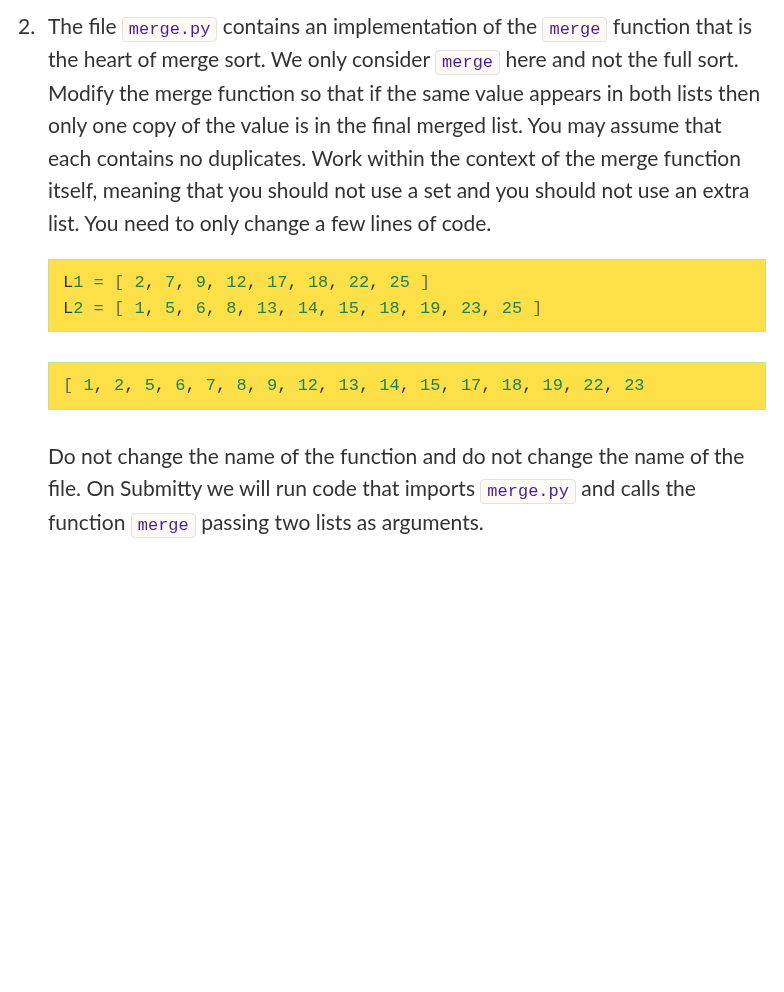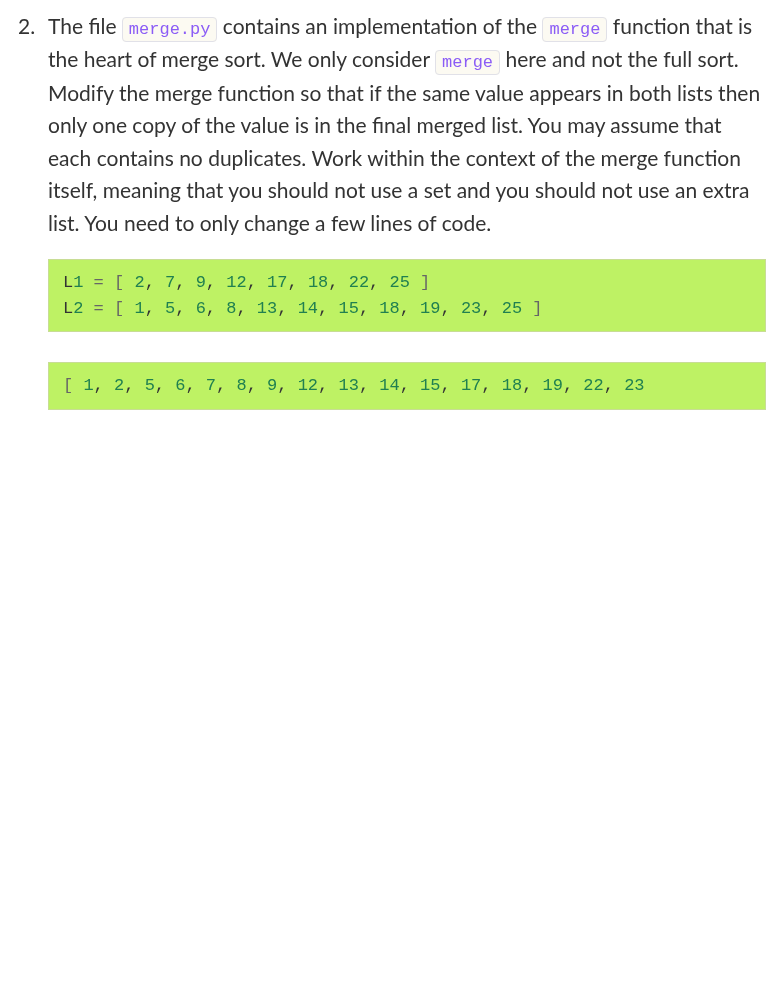--- a/index.html
+++ b/index.html
@@ -28,32 +28,32 @@
     }
     .list-content {
       flex: 1;
     }
     .paragraph {
       margin-bottom: 20px;
     }
     code.inline {
       font-family: 'SFMono-Regular', Consolas, 'Courier New', monospace;
       font-size: 17px;
-      color: #8b5cf6;
+      color: #4c1d95;
       background-color: #fcfaf2;
       border: 1px solid #e1e1e8;
       border-radius: 4px;
       padding: 2px 6px;
       white-space: nowrap;
     }
     pre.code-block {
       font-family: 'SFMono-Regular', Consolas, 'Courier New', monospace;
       font-size: 17px;
       line-height: 1.5;
-      background-color: #bef264;
+      background-color: #fde047;
       border: 1px solid #c8dd95;
       border-top: 1px solid #c8dd95;
       border-bottom: 1px solid #c8dd95;
       padding: 10px 14px;
       margin-bottom: 30px;
       color: #333333;
       overflow-x: hidden;
       white-space: pre;
     }
     .kw-num {
@@ -72,15 +72,16 @@
 
     <p class="paragraph">The file <code class="inline">merge.py</code> contains an implementation of the <code class="inline">merge</code> function that is the heart of merge sort. We only consider <code class="inline">merge</code> here and not the full sort. Modify the merge function so that if the same value appears in both lists then only one copy of the value is in the final merged list. You may assume that each contains no duplicates. Work within the context of the merge function itself, meaning that you should not use a set and you should not use an extra list. You need to only change a few lines of code.</p>
 
 
     <pre class="code-block">L<span class="kw-num">1</span> <span class="kw-op">=</span> <span class="kw-op">[</span> <span class="kw-num">2</span>, <span class="kw-num">7</span>, <span class="kw-num">9</span>, <span class="kw-num">12</span>, <span class="kw-num">17</span>, <span class="kw-num">18</span>, <span class="kw-num">22</span>, <span class="kw-num">25</span> <span class="kw-op">]</span>
 L<span class="kw-num">2</span> <span class="kw-op">=</span> <span class="kw-op">[</span> <span class="kw-num">1</span>, <span class="kw-num">5</span>, <span class="kw-num">6</span>, <span class="kw-num">8</span>, <span class="kw-num">13</span>, <span class="kw-num">14</span>, <span class="kw-num">15</span>, <span class="kw-num">18</span>, <span class="kw-num">19</span>, <span class="kw-num">23</span>, <span class="kw-num">25</span> <span class="kw-op">]</span></pre>
 
 
     <pre class="code-block"><span class="kw-op">[</span> <span class="kw-num">1</span>, <span class="kw-num">2</span>, <span class="kw-num">5</span>, <span class="kw-num">6</span>, <span class="kw-num">7</span>, <span class="kw-num">8</span>, <span class="kw-num">9</span>, <span class="kw-num">12</span>, <span class="kw-num">13</span>, <span class="kw-num">14</span>, <span class="kw-num">15</span>, <span class="kw-num">17</span>, <span class="kw-num">18</span>, <span class="kw-num">19</span>, <span class="kw-num">22</span>, <span class="kw-num">23</span></pre>
 
+    <p class="paragraph">Do not change the name of the function and do not change the name of the file. On Submitty we will run code that imports <code class="inline">merge.py</code> and calls the function <code class="inline">merge</code> passing two lists as arguments.</p>
 
   </div>
 </div>
 
 </body></html>

